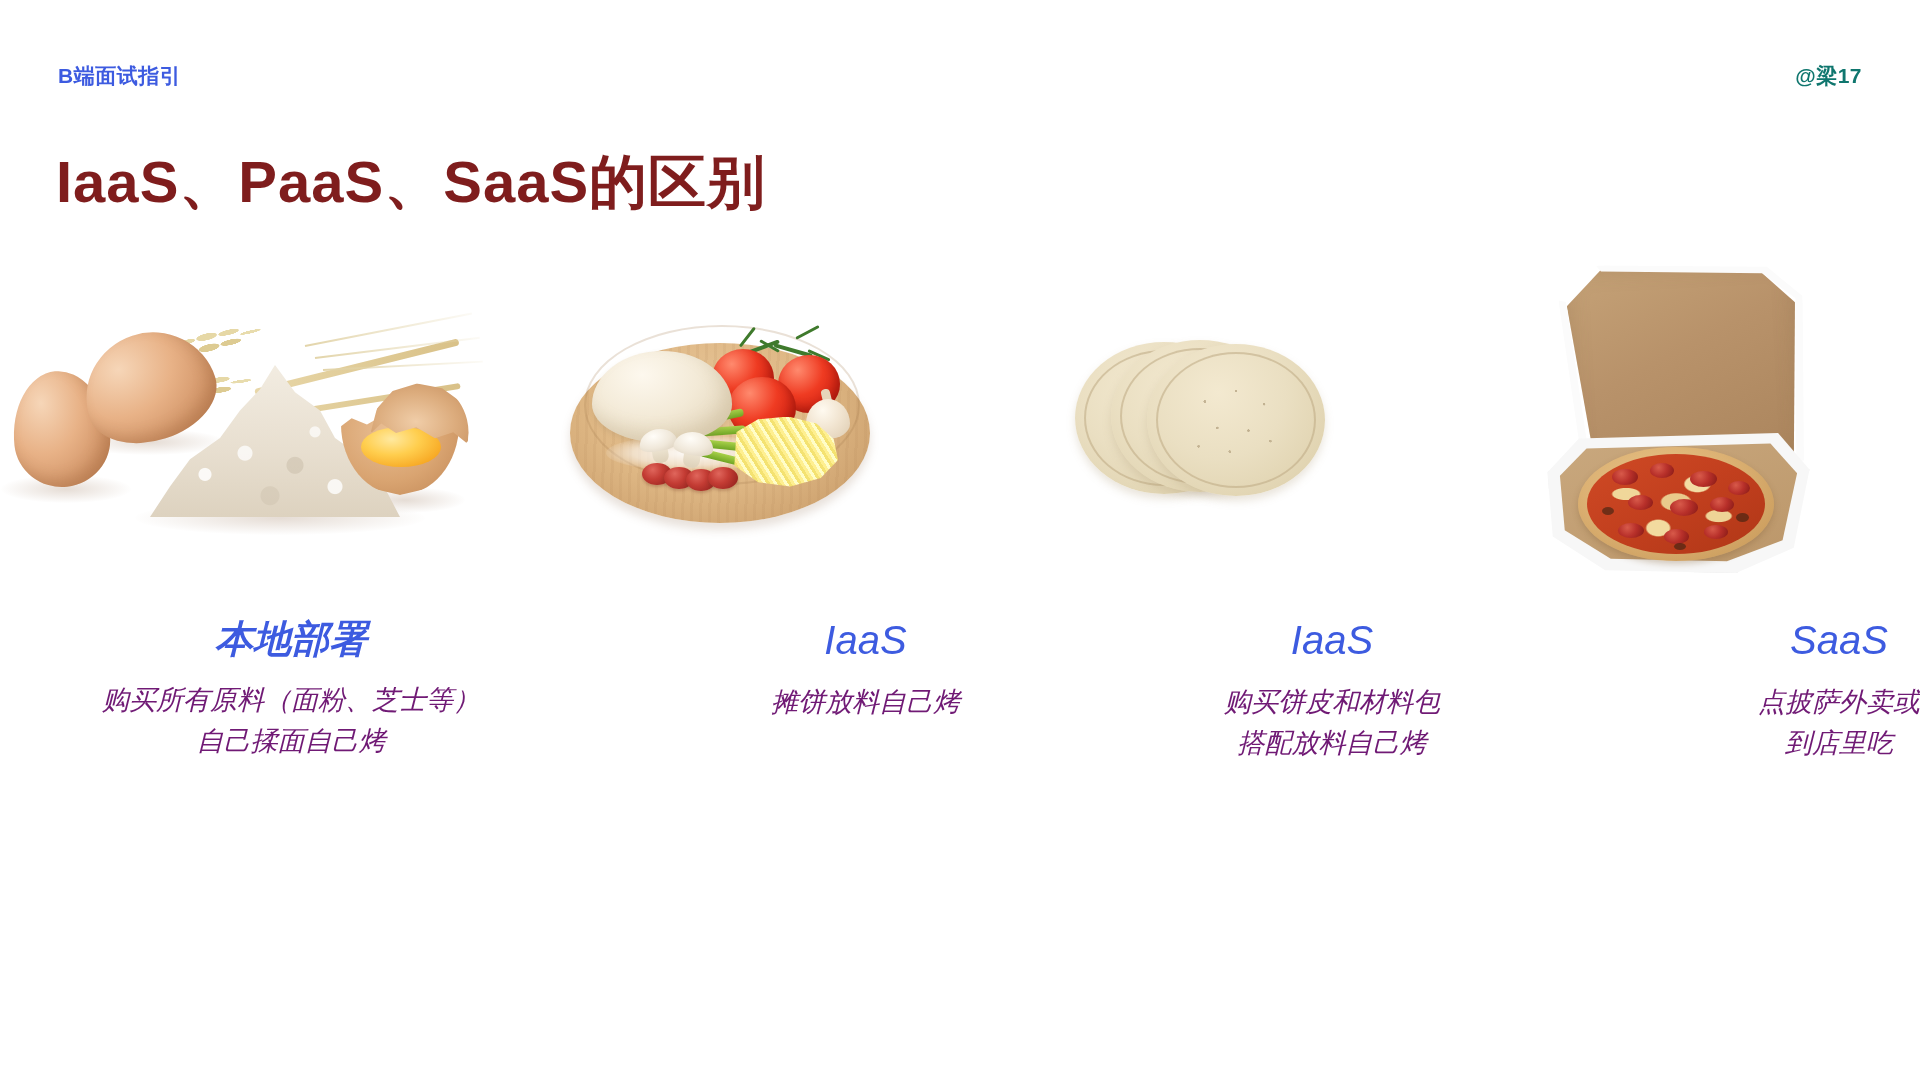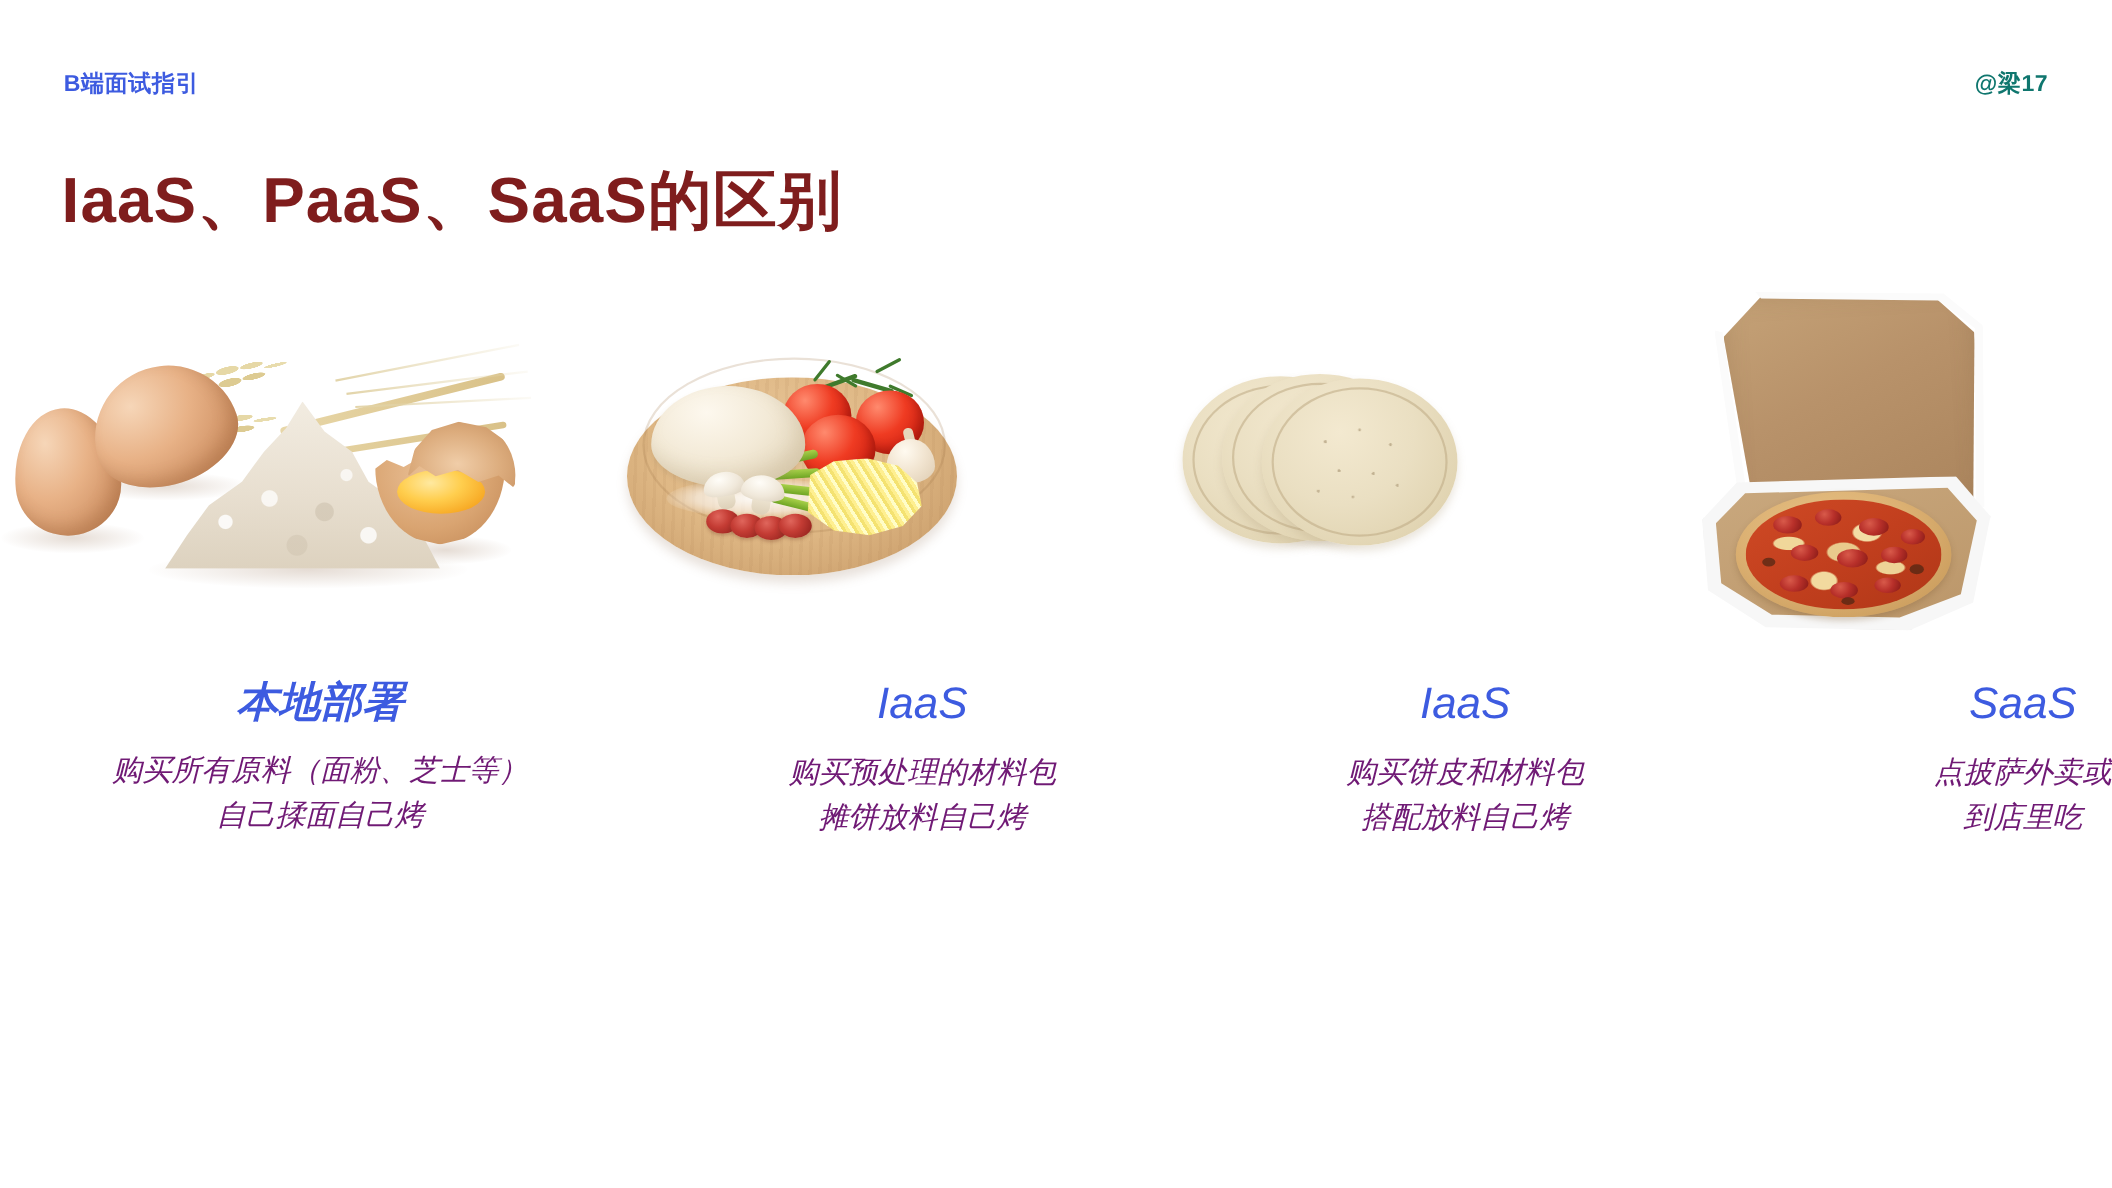--- a/index.html
+++ b/index.html
@@ -514,21 +514,20 @@
 
         <div class="pepperoni pep-shadow" style="left:72px; top:150px; width:30px; height:22px;"></div>
         <div class="pepperoni pep-shadow" style="left:94px; top:154px; width:30px; height:22px;"></div>
         <div class="pepperoni pep-shadow" style="left:116px; top:156px; width:30px; height:22px;"></div>
         <div class="pepperoni pep-shadow" style="left:138px; top:154px; width:30px; height:22px;"></div>
       </div>
     </div>
     <div class="col-text">
       <div class="col-heading">IaaS</div>
       <div class="col-desc">
-        <div>购买预处理的材料包</div>
         <div>摊饼放料自己烤</div>
       </div>
     </div>
   </div>
 
   <div class="col">
     <div class="art-wrap">
       <div class="art art-bases">
         <div class="base base-1">
             <div class="base-rim"></div>

